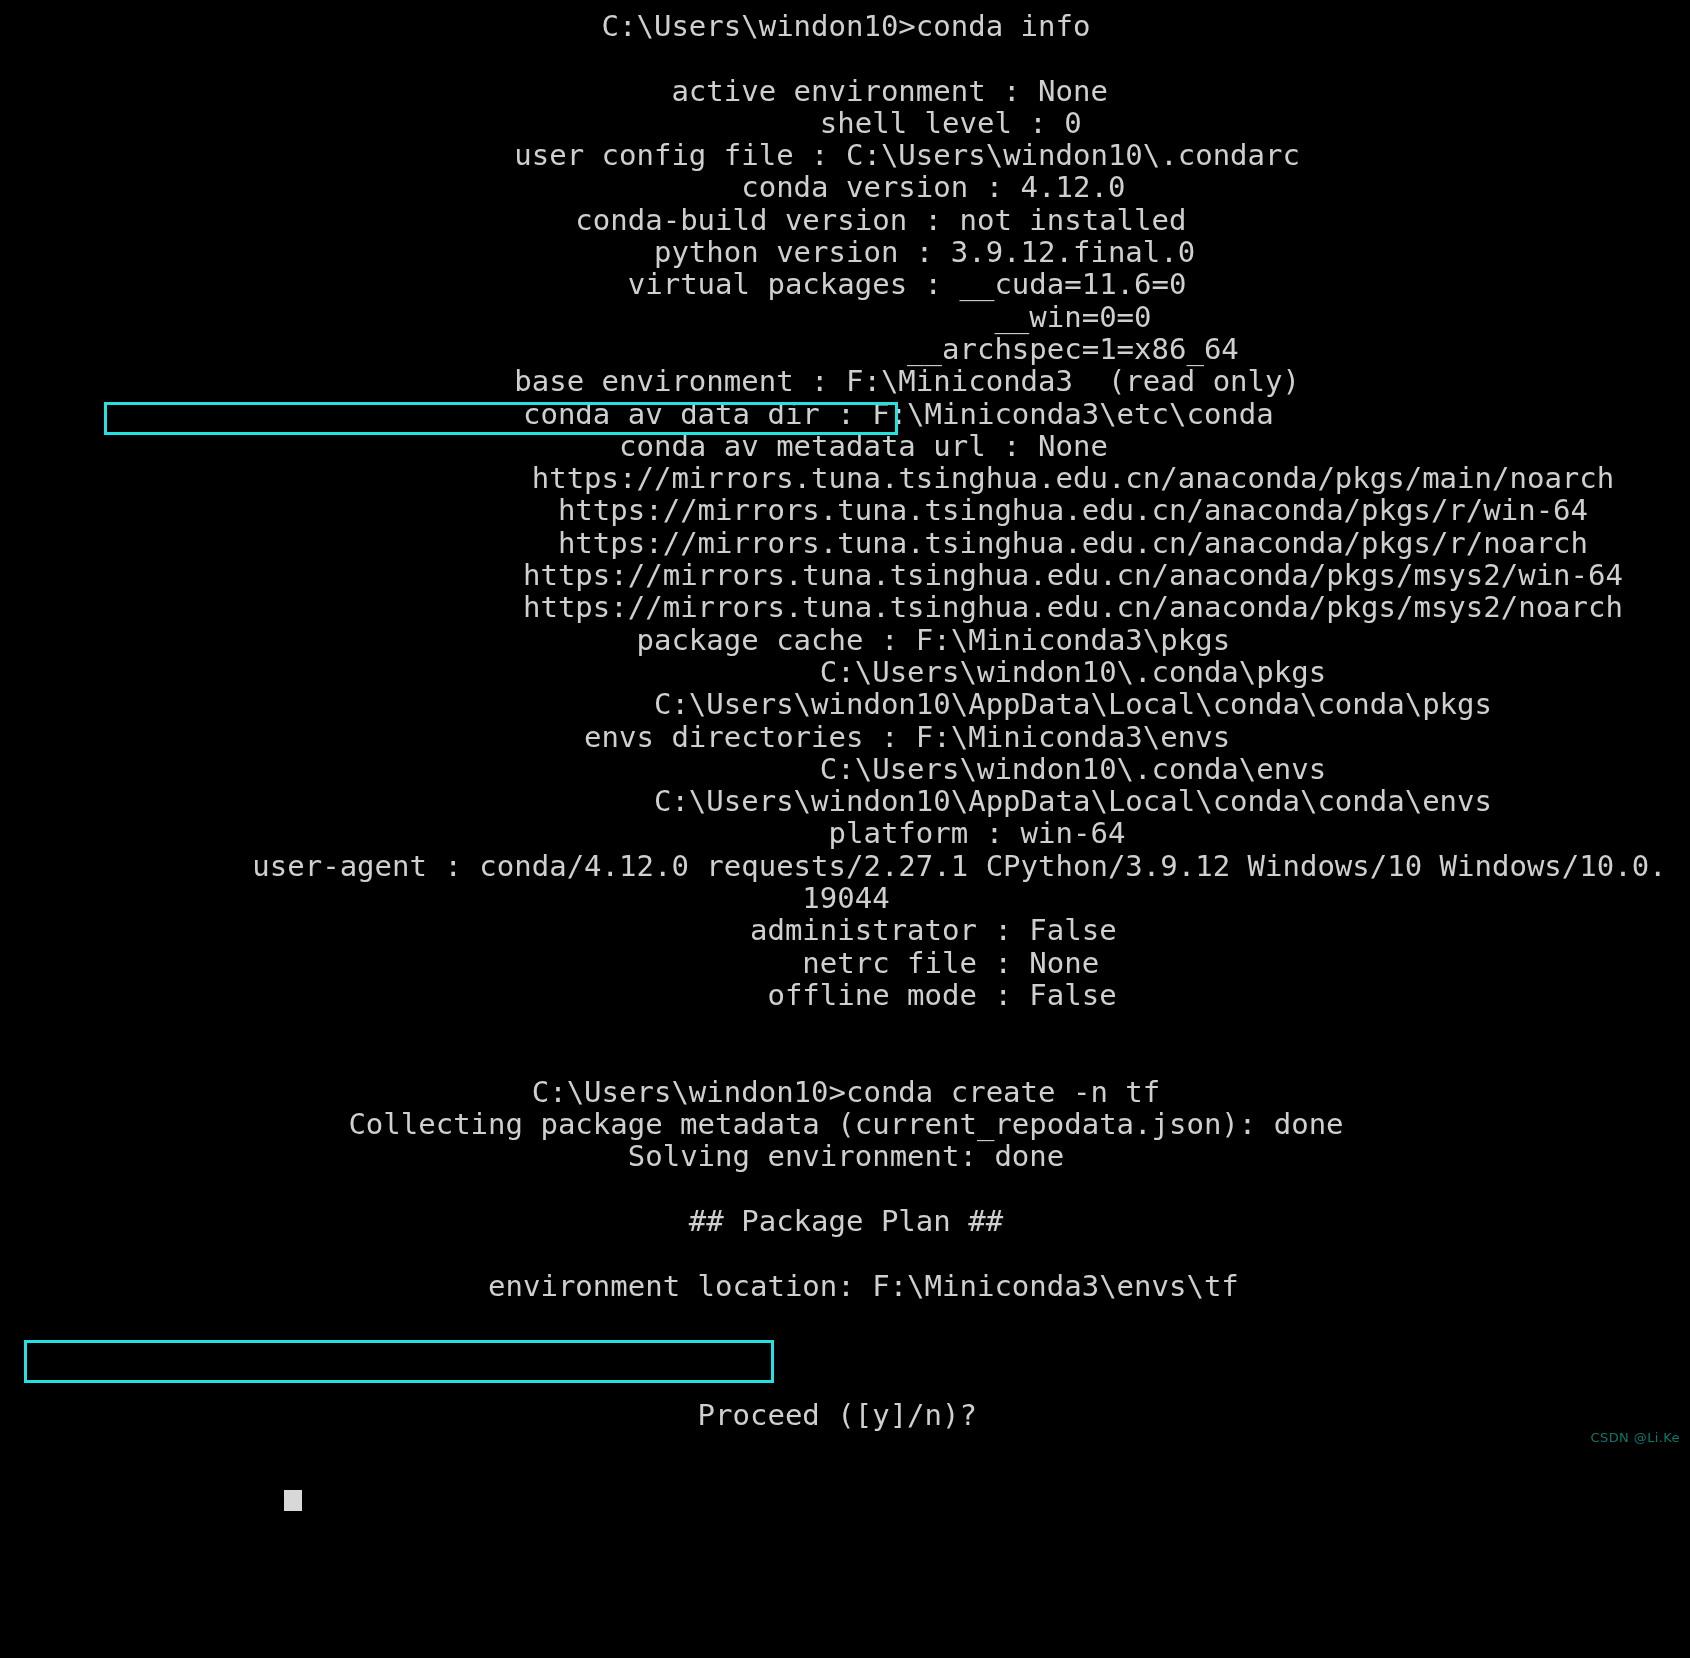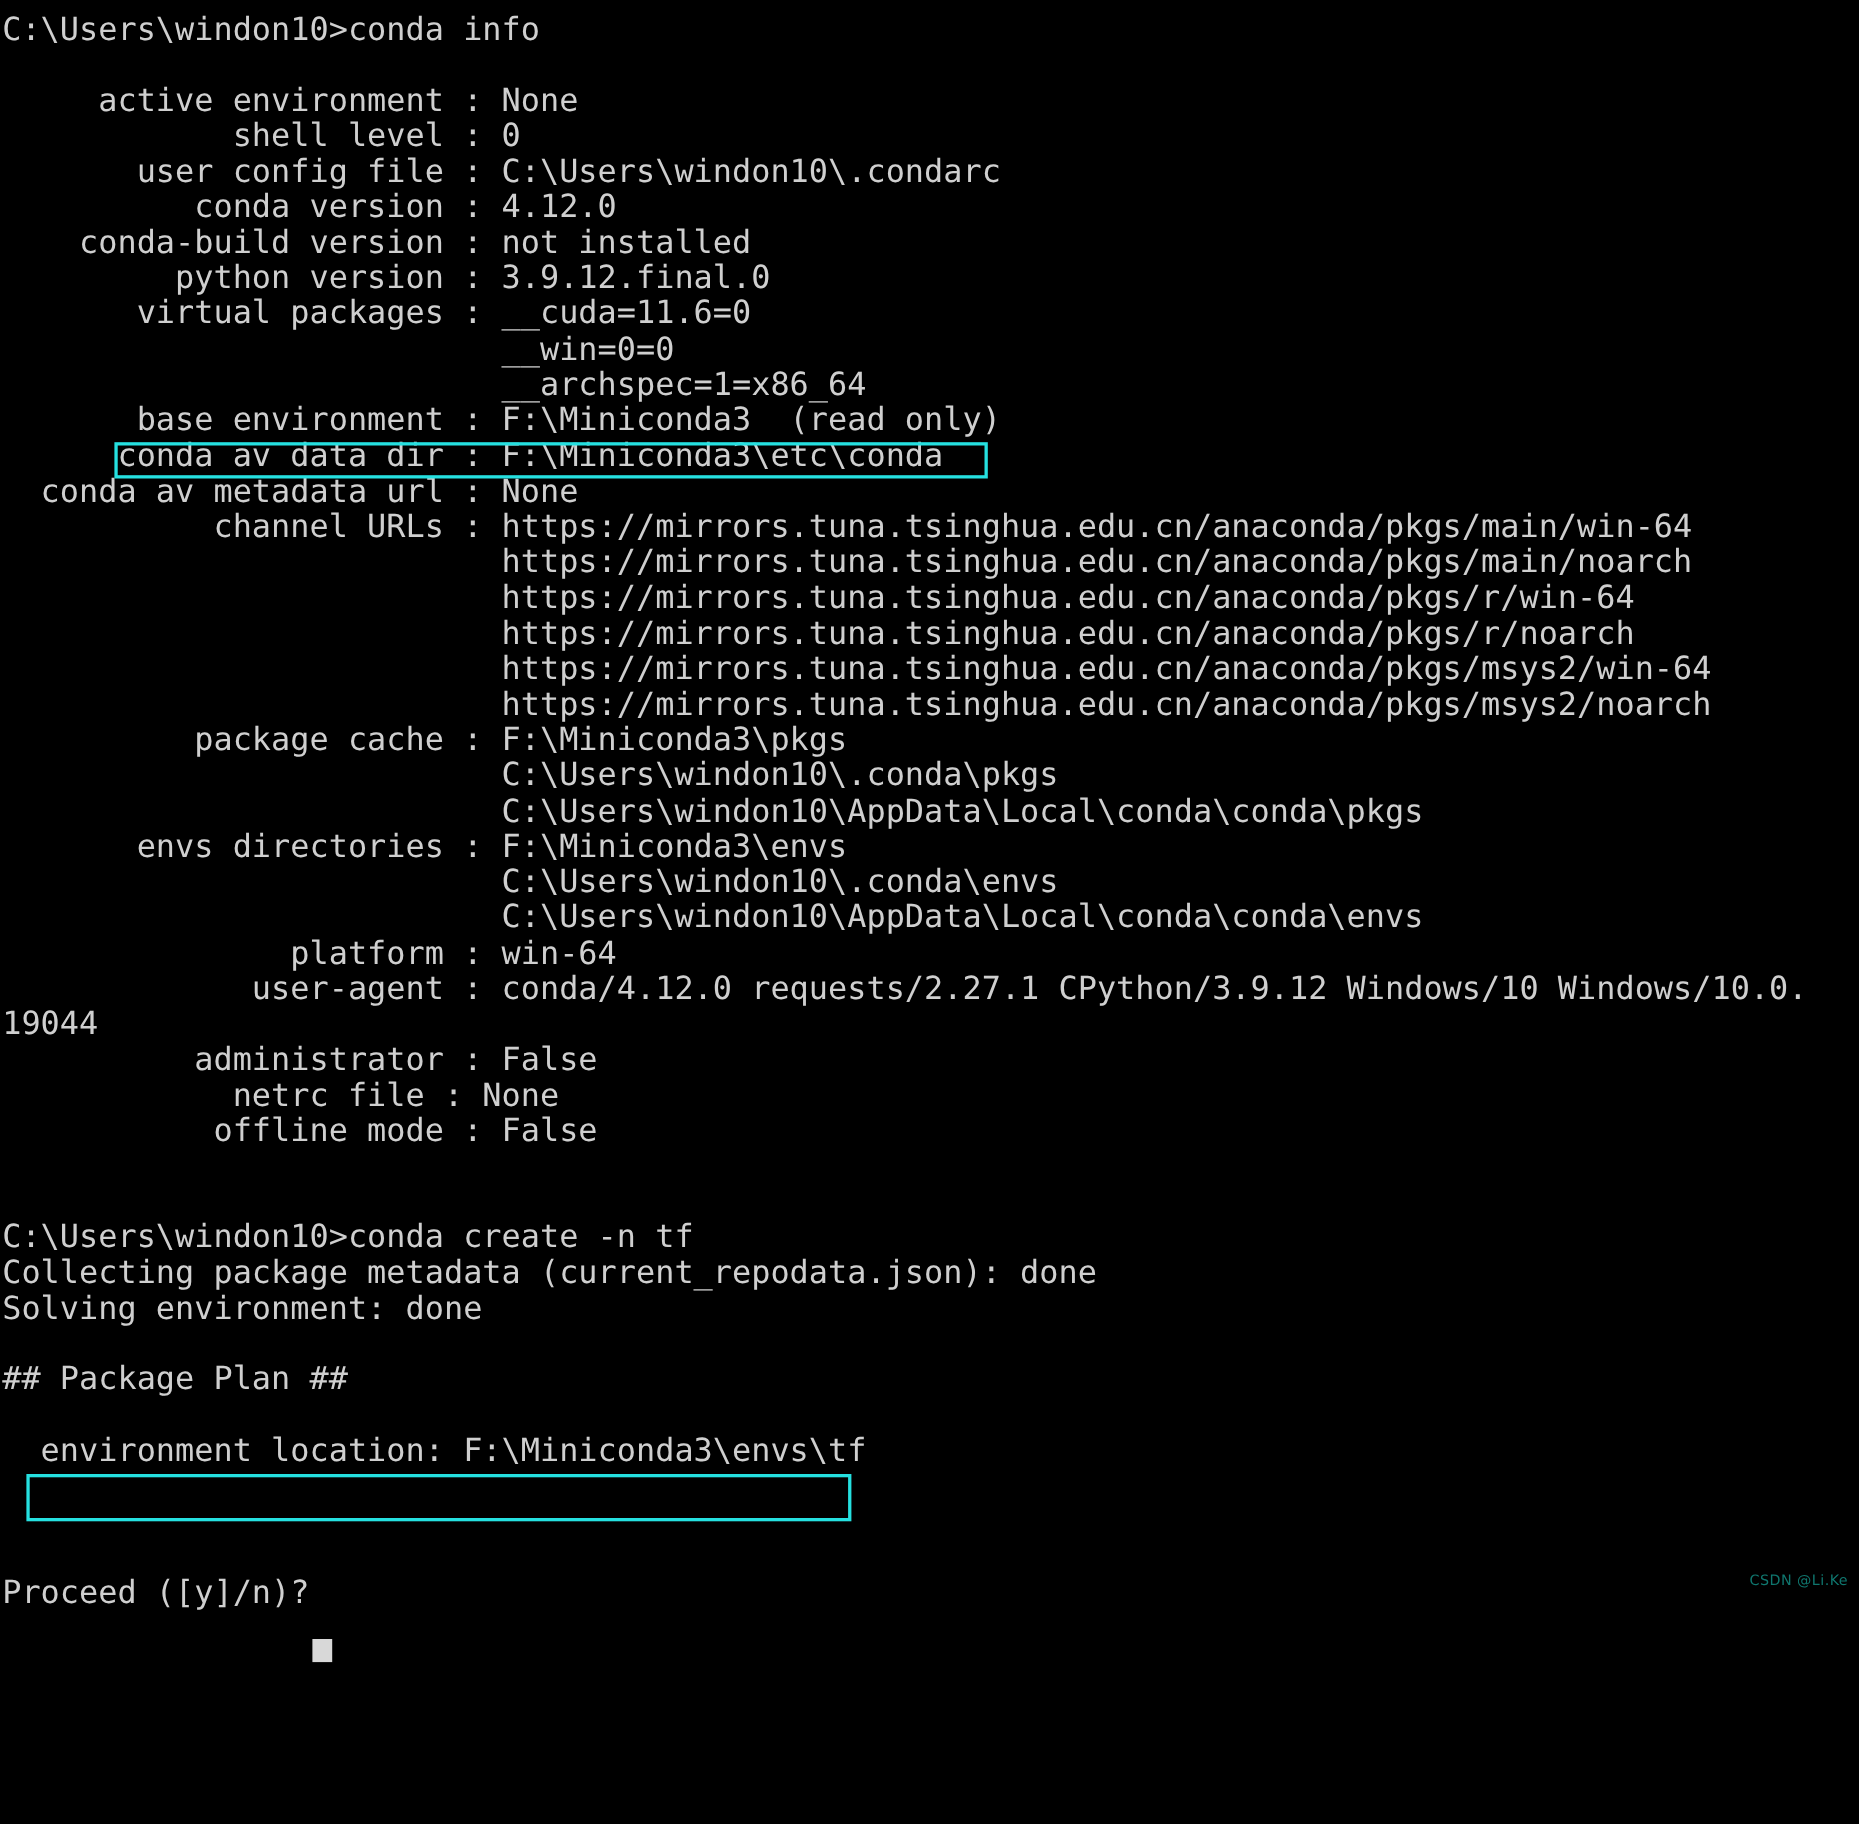--- a/index.html
+++ b/index.html
@@ -18,20 +18,21 @@
     width: 1690px;
     height: 1462px;
     background: #000000;
     color: #cccccc;
     font-family: "DejaVu Sans Mono", "Liberation Mono", monospace;
     font-size: 29px;
     line-height: 32.3px;
     letter-spacing: 0px;
     padding: 10px 0 0 0;
     box-sizing: border-box;
+    text-align: center;
   }
   .line {
     white-space: pre;
     height: 32.3px;
     padding-left: 2px;
     font-size: 29px;
     line-height: 32.3px;
     color: #cfcfcf;
   }
   .line.blank {
@@ -85,21 +86,20 @@
       <div class="line">       user config file : C:\Users\windon10\.condarc</div>
       <div class="line">          conda version : 4.12.0</div>
       <div class="line">    conda-build version : not installed</div>
       <div class="line">         python version : 3.9.12.final.0</div>
       <div class="line">       virtual packages : __cuda=11.6=0</div>
       <div class="line">                          __win=0=0</div>
       <div class="line">                          __archspec=1=x86_64</div>
       <div class="line">       base environment : F:\Miniconda3  (read only)</div>
       <div class="line">      conda av data dir : F:\Miniconda3\etc\conda</div>
       <div class="line">  conda av metadata url : None</div>
-      <div class="line">           channel URLs : https://mirrors.tuna.tsinghua.edu.cn/anaconda/pkgs/main/win-64</div>
       <div class="line">                          https://mirrors.tuna.tsinghua.edu.cn/anaconda/pkgs/main/noarch</div>
       <div class="line">                          https://mirrors.tuna.tsinghua.edu.cn/anaconda/pkgs/r/win-64</div>
       <div class="line">                          https://mirrors.tuna.tsinghua.edu.cn/anaconda/pkgs/r/noarch</div>
       <div class="line">                          https://mirrors.tuna.tsinghua.edu.cn/anaconda/pkgs/msys2/win-64</div>
       <div class="line">                          https://mirrors.tuna.tsinghua.edu.cn/anaconda/pkgs/msys2/noarch</div>
       <div class="line">          package cache : F:\Miniconda3\pkgs</div>
       <div class="line">                          C:\Users\windon10\.conda\pkgs</div>
       <div class="line">                          C:\Users\windon10\AppData\Local\conda\conda\pkgs</div>
       <div class="line">       envs directories : F:\Miniconda3\envs</div>
       <div class="line">                          C:\Users\windon10\.conda\envs</div>

